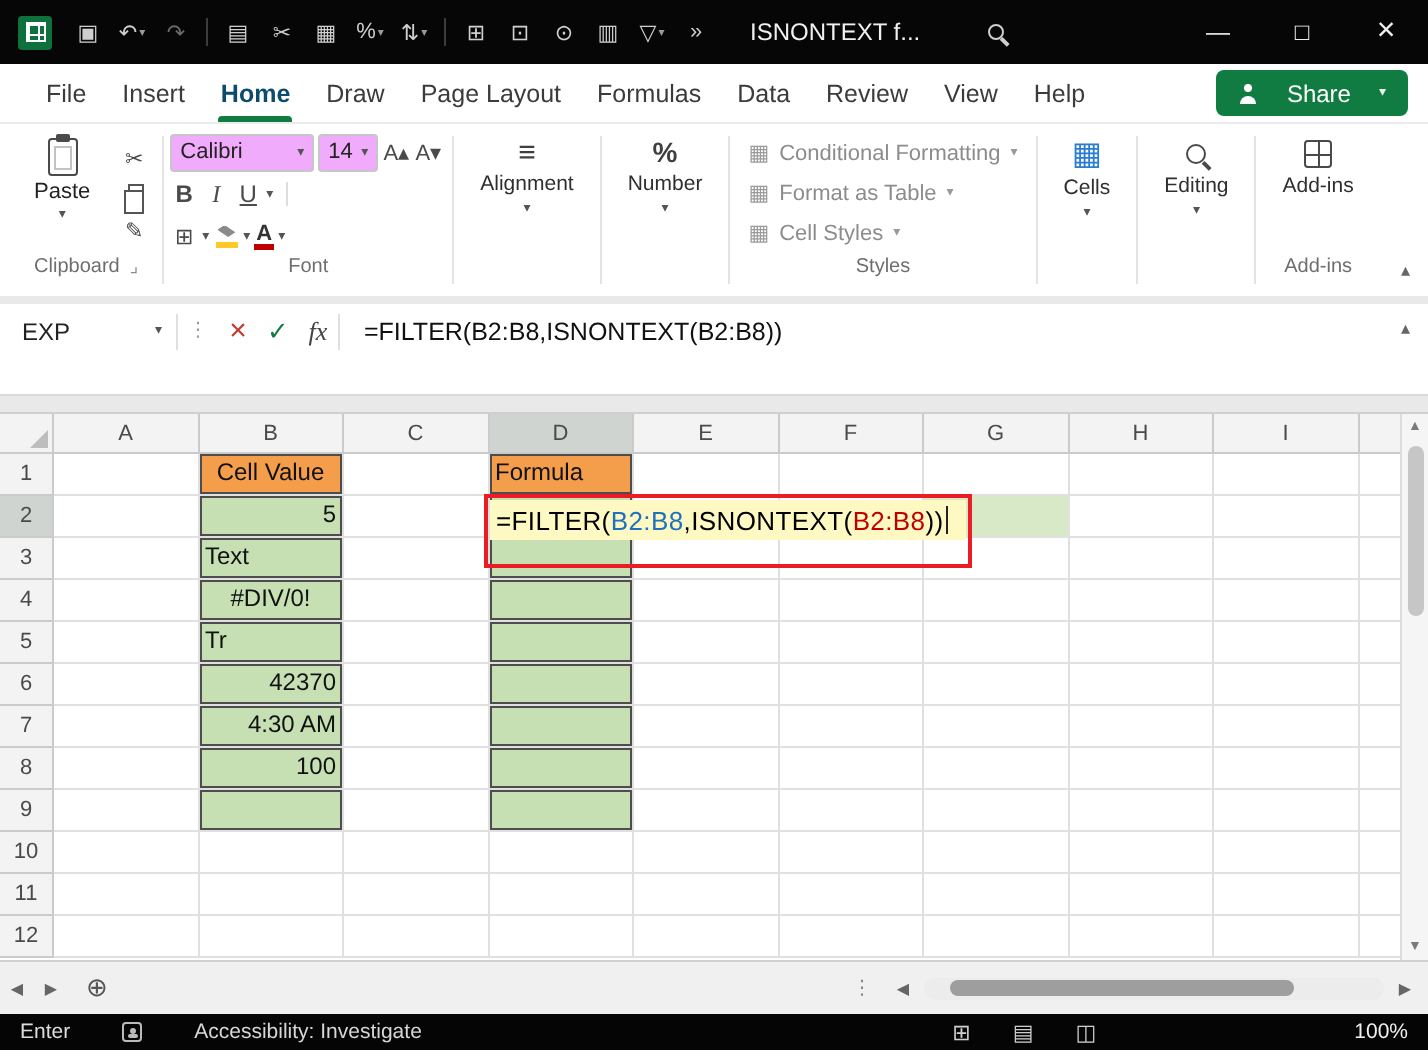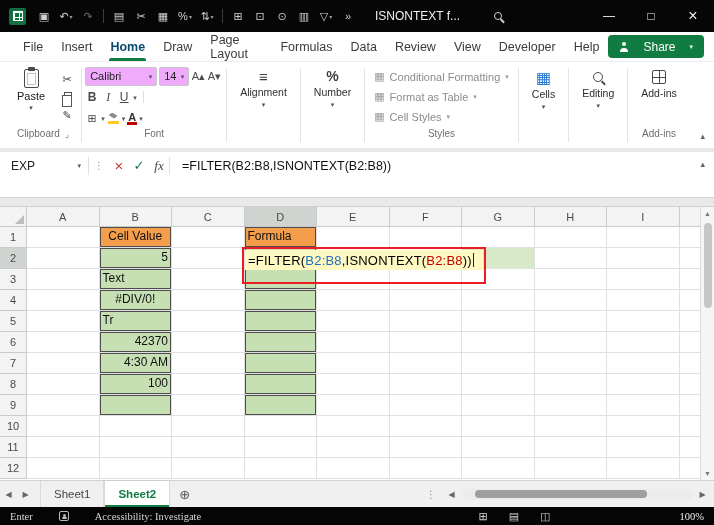--- a/index.html
+++ b/index.html
@@ -126,21 +126,21 @@
   .sheettabs{display:flex;align-items:stretch;margin-left:6px;}
   .sheettab{padding:0 13px;display:flex;align-items:center;font-size:11.5px;color:#444;border-right:1px solid #dadada;border-left:1px solid #dadada;}
   .sheettab.active{background:#fff;color:#107C41;font-weight:700;box-shadow:inset 0 -2px 0 #107C41;}
   .addsheet{font-size:13px;color:#555;padding:0 9px;display:flex;align-items:center;}
   .hscroll-wrap{margin-left:auto;display:flex;align-items:center;gap:2px;width:288px;padding-right:3px;}
   .hdots{color:#888;font-size:10px;margin-right:5px;}
   .htrack{flex:1;height:11px;position:relative;background:#ececec;border-radius:6px;}
   .hthumb{position:absolute;left:13px;top:1.5px;width:172px;height:8px;background:#9e9e9e;border-radius:4px;}
 
   
-  .statusbar{height:18px;background:#050505;color:#ddd;display:flex;align-items:center;padding:0 10px;font-size:10.5px;gap:26px;font-family:Liberation Serif, serif;}
+  .statusbar{height:18px;background:#050505;color:#ddd;display:flex;align-items:center;padding:0 10px;font-size:10.5px;gap:26px;}
   .acc-ic{width:10px;height:10px;border:1px solid #bbb;border-radius:2px;position:relative;display:inline-block;}
   .acc-ic::before{content:"";position:absolute;top:2px;left:3px;width:3px;height:3px;border-radius:50%;background:#bbb;}
   .acc-ic::after{content:"";position:absolute;bottom:1px;left:2px;width:5px;height:2px;background:#bbb;border-radius:1px;}
   .sacc{color:#d6d6d6;}
   .sright{margin-left:auto;display:flex;align-items:center;gap:21px;}
   .vic{font-size:11px;color:#cfcfcf;}
   .zoom{margin-left:108px;color:#f0f0f0;}
 </style>
 </head>
 <body>
@@ -184,21 +184,20 @@
     <div class="menu-tabs">
         <div class="menu-tab">File</div>
         <div class="menu-tab">Insert</div>
         <div class="menu-tab active">Home</div>
         <div class="menu-tab">Draw</div>
         <div class="menu-tab">Page Layout</div>
         <div class="menu-tab">Formulas</div>
         <div class="menu-tab">Data</div>
         <div class="menu-tab">Review</div>
         <div class="menu-tab">View</div>
-        <div class="menu-tab">Developer</div>
         <div class="menu-tab">Help</div>
       </div>
     <div class="share-btn">
       <span class="person-ic"></span>
       <span>Share</span>
       <span class="dd">▾</span>
     </div>
   </div>
 
   <div class="ribbon">
@@ -538,24 +537,20 @@
         <span style="color: rgb(192, 0, 0);">B2:B8</span>
         <span style="color: rgb(0, 0, 0);">))</span>
         <span class="caret"></span>
       </div>
     <div class="red-box"></div>
   </div>
 
   <div class="tabbar">
     <span class="tnav">◀</span>
     <span class="tnav">▶</span>
-    <div class="sheettabs">
-        <div class="sheettab">Sheet1</div>
-        <div class="sheettab active">Sheet2</div>
-      </div>
     <span class="addsheet">⊕</span>
     <div class="hscroll-wrap">
       <span class="hdots">⋮</span>
       <span class="tnav">◀</span>
       <div class="htrack">
           <div class="hthumb"></div>
         </div>
       <span class="tnav">▶</span>
     </div>
   </div>

